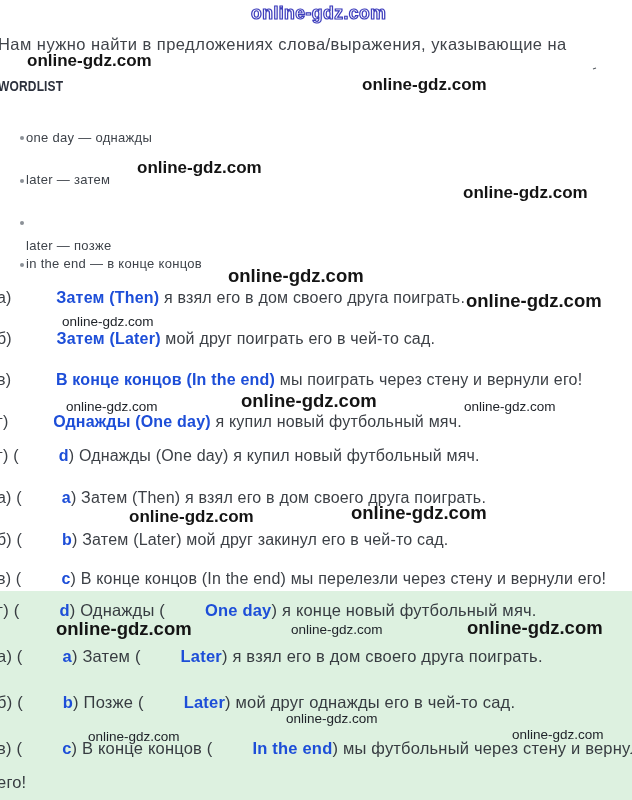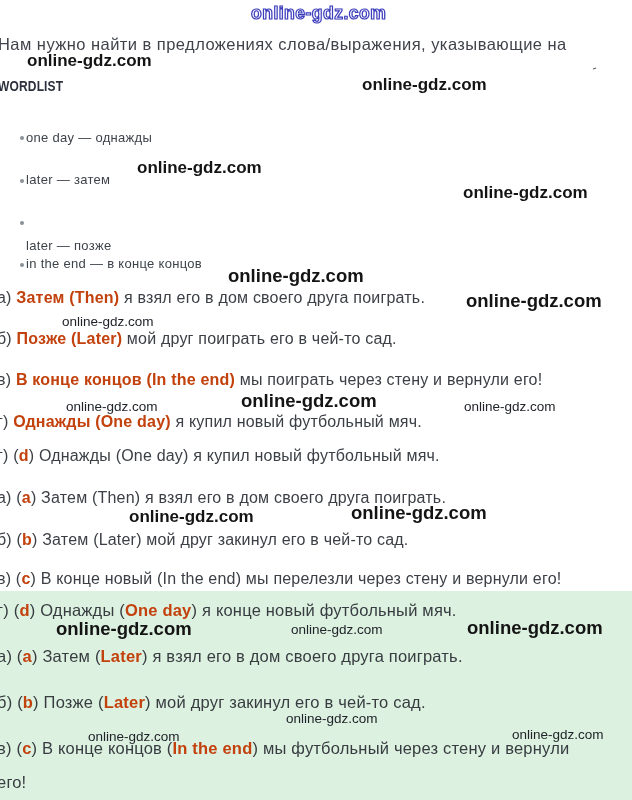--- a/index.html
+++ b/index.html
@@ -28,21 +28,21 @@
   
   .bullet-item{left:26px;font-size:13px;color:#3e434a;letter-spacing:.3px;}
   .bullet-dot{
     position:absolute;width:4px;height:4px;border-radius:50%;
     background:#8b9097;left:20px;
   }
   
   .line{
     left:-3px;font-size:16px;color:#3c4046;letter-spacing:.2px;
   }
-  .line b{color:#c2410c;font-weight:700;}
+  .line b{color:#1d4ed8;font-weight:700;margin-left:40px;}
   .green-line{font-size:16.5px;color:#373c41;}
   
   .wm{color:#141414;}
   .wm-b17{font-weight:700;font-size:17px;}
   .wm-b18{font-weight:700;font-size:18.5px;}
   .wm-s13{font-weight:400;font-size:13.5px;color:#20242a;}
   .wm-outline{
     font-weight:700;font-size:17.5px;color:#ffffff;
     -webkit-text-stroke:1.2px #3e3ebc;
     text-shadow:0 0 1px #5050c8;
@@ -81,50 +81,50 @@
 <div class="abs bullet-item" style="top:256px;">in the end — в конце концов</div>
 
 <span class="abs wm wm-b17" style="left:137px;top:158px;">online-gdz.com</span>
 <span class="abs wm wm-b17" style="left:463px;top:183px;">online-gdz.com</span>
 <span class="abs wm wm-b18" style="left:228px;top:265px;">online-gdz.com</span>
 
 <div class="abs line" style="top:289px;"><span>а) </span><b>Затем (Then)</b><span> я взял его в дом своего друга поиграть.</span></div>
 <span class="abs wm wm-b18" style="left:466px;top:290px;">online-gdz.com</span>
 <span class="abs wm wm-s13" style="left:62px;top:314px;">online-gdz.com</span>
 
-<div class="abs line" style="top:330px;"><span>б) </span><b>Позже (Later)</b><span> мой друг поиграть его в чей-то сад.</span></div>
+<div class="abs line" style="top:330px;"><span>б) </span><b>Затем (Later)</b><span> мой друг поиграть его в чей-то сад.</span></div>
 
 <div class="abs line" style="top:371px;"><span>в) </span><b>В конце концов (In the end)</b><span> мы поиграть через стену и вернули его!</span></div>
 
 <span class="abs wm wm-s13" style="left:66px;top:399px;">online-gdz.com</span>
 <span class="abs wm wm-b18" style="left:241px;top:390px;">online-gdz.com</span>
 <span class="abs wm wm-s13" style="left:464px;top:399px;">online-gdz.com</span>
 
 <div class="abs line" style="top:413px;"><span>г) </span><b>Однажды (One day)</b><span> я купил новый футбольный мяч.</span></div>
 
 <div class="abs line" style="top:447px;"><span>г) (</span><b>d</b><span>) Однажды (One day) я купил новый футбольный мяч.</span></div>
 
 <div class="abs line" style="top:489px;"><span>а) (</span><b>a</b><span>) Затем (Then) я взял его в дом своего друга поиграть.</span></div>
 
 <span class="abs wm wm-b17" style="left:129px;top:507px;">online-gdz.com</span>
 <span class="abs wm wm-b18" style="left:351px;top:502px;">online-gdz.com</span>
 
 <div class="abs line" style="top:531px;"><span>б) (</span><b>b</b><span>) Затем (Later) мой друг закинул его в чей-то сад.</span></div>
 
-<div class="abs line" style="top:570px;"><span>в) (</span><b>c</b><span>) В конце новый (In the end) мы перелезли через стену и вернули его!</span></div>
+<div class="abs line" style="top:570px;"><span>в) (</span><b>c</b><span>) В конце концов (In the end) мы перелезли через стену и вернули его!</span></div>
 
 <div class="abs line green-line" style="top:601px;"><span>г) (</span><b>d</b><span>) Однажды (</span><b>One day</b><span>) я конце новый футбольный мяч.</span></div>
 
 <span class="abs wm wm-b18" style="left:56px;top:618px;">online-gdz.com</span>
 <span class="abs wm wm-s13" style="left:291px;top:622px;">online-gdz.com</span>
 <span class="abs wm wm-b18" style="left:467px;top:617px;">online-gdz.com</span>
 
 <div class="abs line green-line" style="top:647px;"><span>а) (</span><b>a</b><span>) Затем (</span><b>Later</b><span>) я взял его в дом своего друга поиграть.</span></div>
 
-<div class="abs line green-line" style="top:693px;"><span>б) (</span><b>b</b><span>) Позже (</span><b>Later</b><span>) мой друг закинул его в чей-то сад.</span></div>
+<div class="abs line green-line" style="top:693px;"><span>б) (</span><b>b</b><span>) Позже (</span><b>Later</b><span>) мой друг однажды его в чей-то сад.</span></div>
 
 <span class="abs wm wm-s13" style="left:286px;top:711px;">online-gdz.com</span>
 <span class="abs wm wm-s13" style="left:88px;top:729px;">online-gdz.com</span>
 <span class="abs wm wm-s13" style="left:512px;top:727px;">online-gdz.com</span>
 
 <div class="abs line green-line" style="top:739px;"><span>в) (</span><b>c</b><span>) В конце концов (</span><b>In the end</b><span>) мы футбольный через стену и вернули</span></div>
 
 <div class="abs line green-line" style="top:773px;">его!</div>
 
 </body></html>

